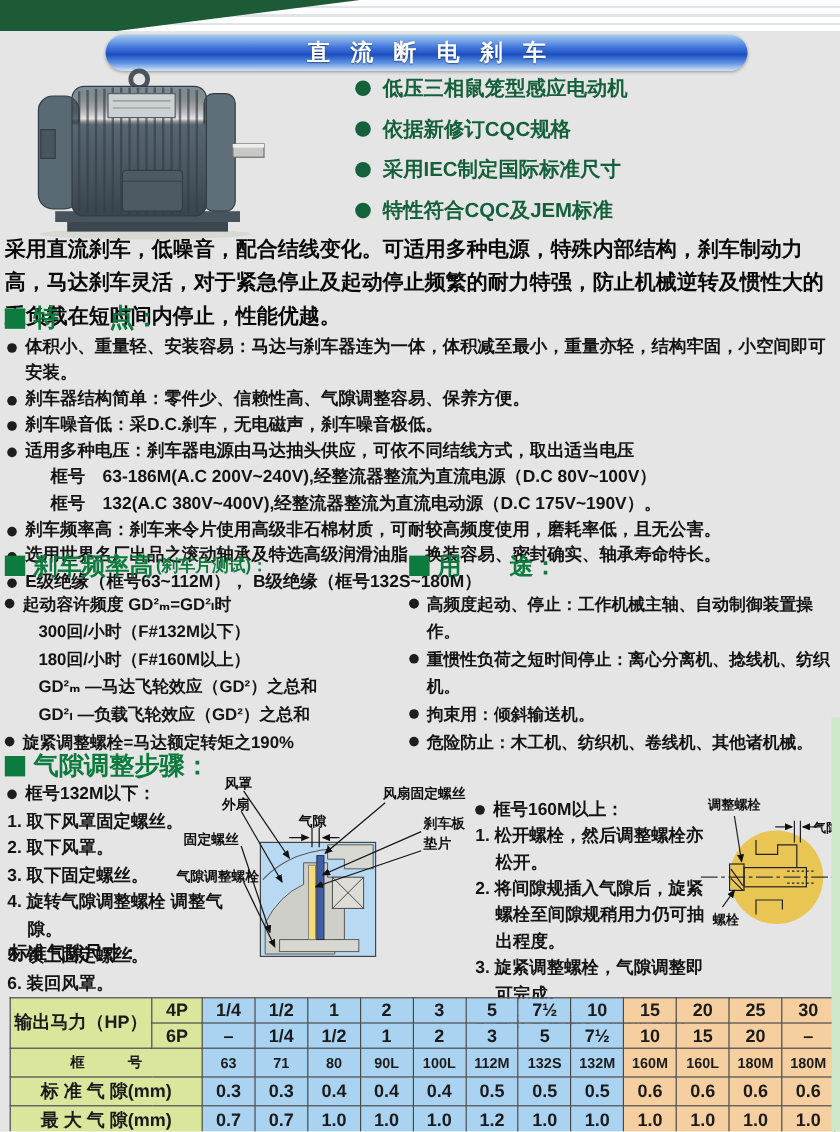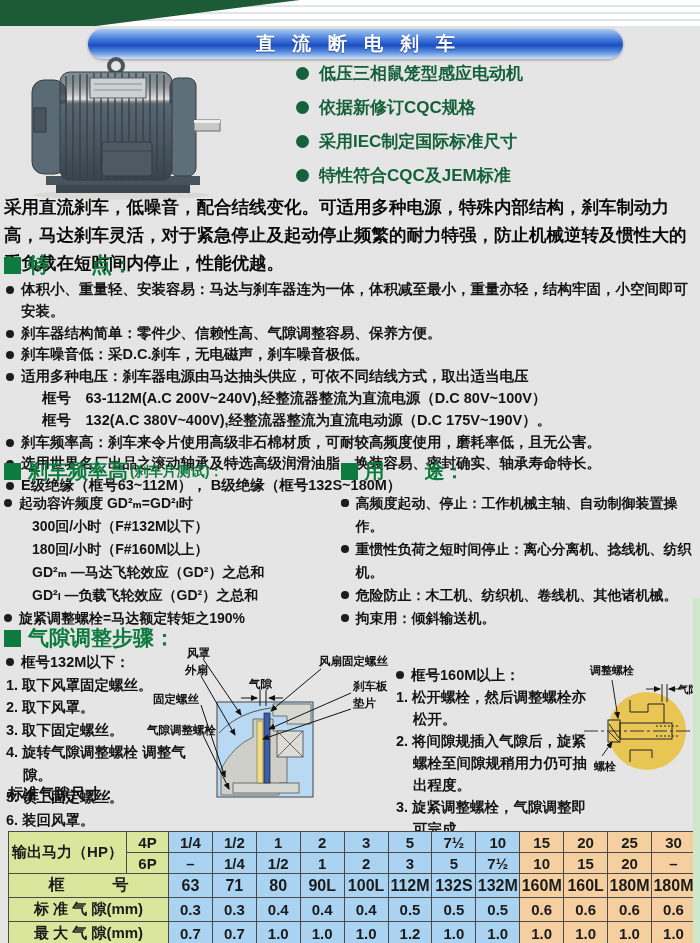--- a/index.html
+++ b/index.html
@@ -55,21 +55,21 @@
   .d2{position:absolute;left:568px;top:658px;}
   svg text{font-family:"Liberation Sans","DejaVu Sans",sans-serif;font-weight:bold;fill:#101010;}
   
   .tbl-caption{position:absolute;left:8px;top:784px;font-size:15.5px;font-weight:600;color:#101010;}
   table.gap{position:absolute;left:8px;top:831px;width:688px;border-collapse:collapse;table-layout:fixed;}
   table.gap td{border:1px solid #4a4a4a;text-align:center;vertical-align:middle;padding:0;
                font-size:15px;font-weight:600;color:#1b1b1b;}
   table.gap tr.r1 td,table.gap tr.r2 td{height:20px;}
   table.gap tr.r3 td,table.gap tr.r4 td,table.gap tr.r5 td{height:23px;}
   td.lab{font-size:14.5px;}
-  tr.r3 td{font-size:16px;}
+  tr.r3 td{font-size:12px;}
   .c-green{background:#d9e69c;}
   .c-blue{background:#a9d3f1;}
   .c-orange{background:#f6cfa1;}
   .right-strip{position:absolute;right:0;top:598px;width:7px;height:345px;background:#cfe7cb;}
 </style>
 </head>
 <body>
 
 <div class="page">
 
@@ -147,21 +147,21 @@
 
   <div class="sec-head" id="feat-head" style="left:4px;top:251px;">
     <span class="sq"></span>
     <span>特　　点：</span>
   </div>
   <div class="feat-list">
     <div class="li"><span class="bdot"></span><span>体积小、重量轻、安装容易：马达与刹车器连为一体，体积减至最小，重量亦轻，结构牢固，小空间即可安装。</span></div>
     <div class="li"><span class="bdot"></span><span>刹车器结构简单：零件少、信赖性高、气隙调整容易、保养方便。</span></div>
     <div class="li"><span class="bdot"></span><span>刹车噪音低：采D.C.刹车，无电磁声，刹车噪音极低。</span></div>
     <div class="li"><span class="bdot"></span><span>适用多种电压：刹车器电源由马达抽头供应，可依不同结线方式，取出适当电压</span></div>
-    <div class="li indent"><span>框号　63-112M(A.C 200V~240V),经整流器整流为直流电源（D.C 80V~100V）</span></div>
+    <div class="li indent"><span>框号　63-186M(A.C 200V~240V),经整流器整流为直流电源（D.C 80V~100V）</span></div>
     <div class="li indent"><span>框号　132(A.C 380V~400V),经整流器整流为直流电动源（D.C 175V~190V）。</span></div>
     <div class="li"><span class="bdot"></span><span>刹车频率高：刹车来令片使用高级非石棉材质，可耐较高频度使用，磨耗率低，且无公害。</span></div>
     <div class="li"><span class="bdot"></span><span>选用世界名厂出品之滚动轴承及特选高级润滑油脂，换装容易、密封确实、轴承寿命特长。</span></div>
     <div class="li"><span class="bdot"></span><span>E级绝缘（框号63~112M）， B级绝缘（框号132S~180M）</span></div>
   </div>
 
   <div class="cols">
     <div class="col-left">
       <div class="sec-head-inline">
         <span class="sq"></span>
@@ -179,22 +179,22 @@
     </div>
     <div class="col-right">
       <div class="sec-head-inline">
         <span class="sq"></span>
         <span>用　　途：</span>
       </div>
       <div class="plist">
         <div class="li"><span class="bdot"></span></div>
         <div class="li"><span class="bdot"></span><span>高频度起动、停止：工作机械主轴、自动制御装置操作。</span></div>
         <div class="li"><span class="bdot"></span><span>重惯性负荷之短时间停止：离心分离机、捻线机、纺织机。</span></div>
+        <div class="li"><span class="bdot"></span><span>拘束用：倾斜输送机。</span></div>
         <div class="li"><span class="bdot"></span><span>危险防止：木工机、纺织机、卷线机、其他诸机械。</span></div>
-        <div class="li"><span class="bdot"></span><span>拘束用：倾斜输送机。</span></div>
       </div>
     </div>
   </div>
 
   <div class="sec-head" style="left:4px;top:624px;">
     <span class="sq"></span>
     <span>气隙调整步骤：</span>
   </div>
 
   <div class="gap-left">

